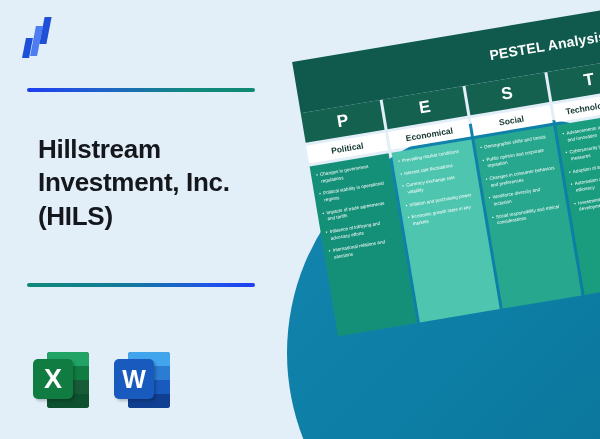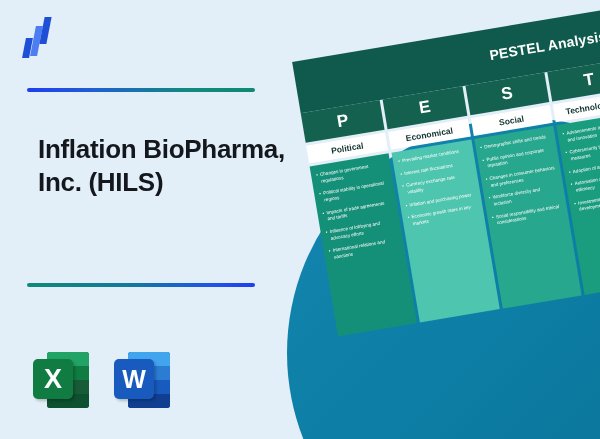--- a/index.html
+++ b/index.html
@@ -235,21 +235,21 @@
   <div class="circle-bg"></div>
 
   <div class="logo">
     <span class="bar b1"></span>
     <span class="bar b2"></span>
     <span class="bar b3"></span>
   </div>
 
   <div class="divider top"></div>
 
-  <div class="headline">Inflation BioPharma, Inc. (HILS)</div>
+  <div class="headline">Hillstream Investment, Inc. (HILS)</div>
 
   <div class="divider bottom"></div>
 
   <div class="app-icons">
     <div class="app-icon excel">
       <div class="sheet">
         <span class="band b1"></span>
         <span class="band b2"></span>
         <span class="band b3"></span>
         <span class="band b4"></span>

